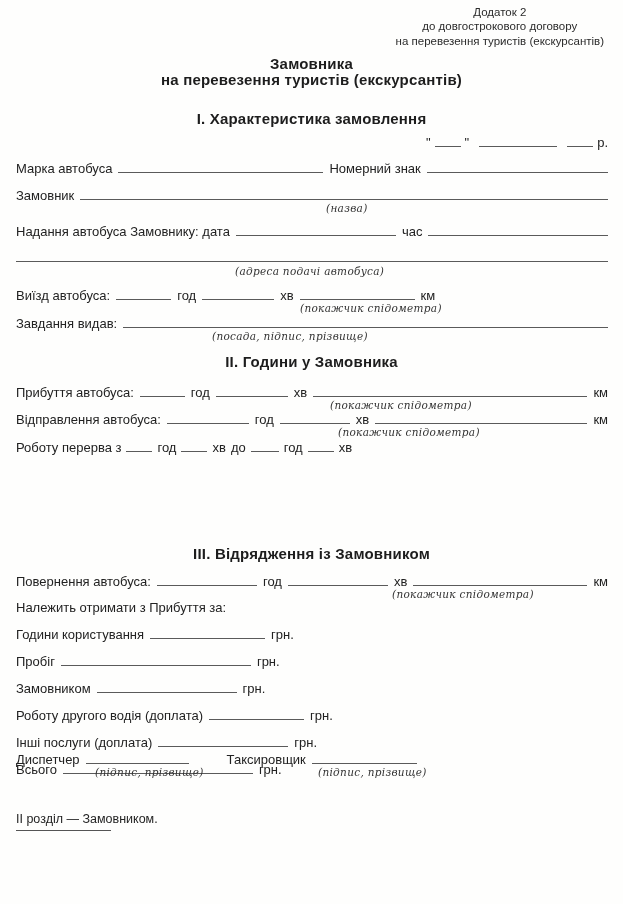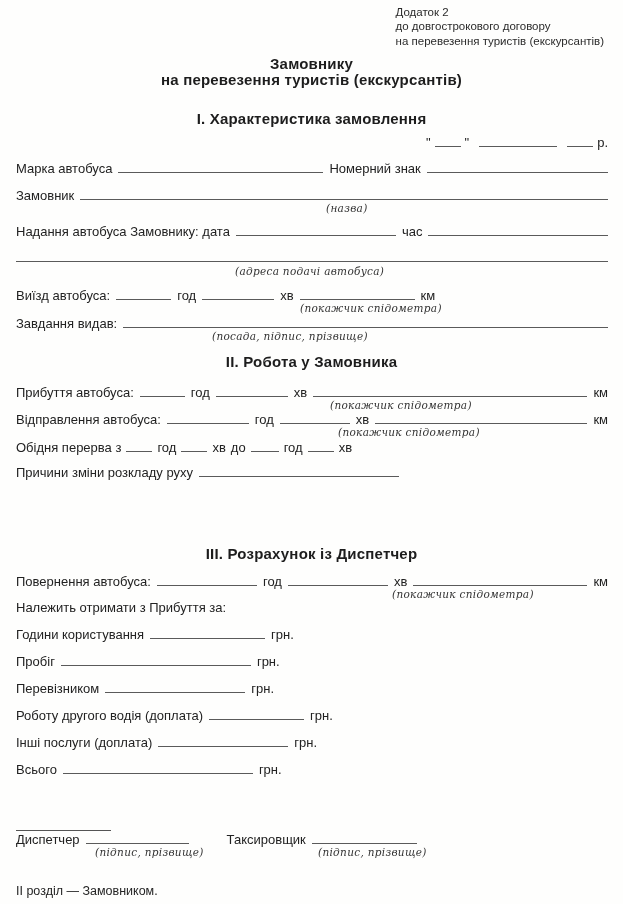--- a/index.html
+++ b/index.html
@@ -7,21 +7,21 @@
   .page {
     position:relative;
     width:623px; height:904px;
     background:#fefefd;
     font-family:"Liberation Sans", sans-serif;
     color:#222;
     overflow:hidden;
   }
   .appendix {
     position:absolute; top:5px; right:19px;
-    text-align:left; font-size:11.5px; line-height:1.25; color:#2b2b2b;
+    text-align:center; font-size:11.5px; line-height:1.25; color:#2b2b2b;
   }
   .ctitle {
     position:absolute; left:0; right:0;
     text-align:center; font-weight:700; font-size:15px; color:#1d1d1d;
     letter-spacing:.2px;
   }
   .row {
     position:absolute; left:16px; right:15px;
     display:flex; align-items:baseline; gap:6px;
     font-size:13px; white-space:nowrap;
@@ -46,21 +46,21 @@
 <body>
 
 <div class="page">
 
   <div class="appendix">
     <div>Додаток 2</div>
     <div>до довгострокового договору</div>
     <div>на перевезення туристів (екскурсантів)</div>
   </div>
 
-  <div class="ctitle" style="top:55px">Замовнику</div>
+  <div class="ctitle" style="top:55px">Замовника</div>
   <div class="ctitle" style="top:71px">на перевезення туристів (екскурсантів)</div>
 
   <div class="ctitle" style="top:110px">І. Характеристика замовлення</div>
 
   <div class="row" style="top:135px; justify-content:flex-end; gap:4px">
     <span class="lab">"</span>
     <span class="bl" style="width:26px"></span>
     <span class="lab">"</span>
     <span class="bl" style="width:78px; margin-left:6px"></span>
     <span class="bl" style="width:26px; margin-left:6px"></span>
@@ -102,21 +102,21 @@
     <span class="lab">км</span>
     <span class="cap" style="left:284px">(покажчик спідометра)</span>
   </div>
 
   <div class="row" style="top:316px">
     <span class="lab">Завдання видав:</span>
     <span class="bl fill"></span>
     <span class="cap" style="left:196px">(посада, підпис, прізвище)</span>
   </div>
 
-  <div class="ctitle" style="top:353px">ІІ. Робота у Замовника</div>
+  <div class="ctitle" style="top:353px">ІІ. Години у Замовника</div>
 
   <div class="row" style="top:385px">
     <span class="lab">Прибуття автобуса:</span>
     <span class="bl" style="width:45px"></span>
     <span class="lab">год</span>
     <span class="bl" style="width:72px"></span>
     <span class="lab">хв</span>
     <span class="bl fill"></span>
     <span class="lab">км</span>
     <span class="cap" style="left:314px">(покажчик спідометра)</span>
@@ -127,39 +127,35 @@
     <span class="bl" style="width:82px"></span>
     <span class="lab">год</span>
     <span class="bl" style="width:70px"></span>
     <span class="lab">хв</span>
     <span class="bl fill"></span>
     <span class="lab">км</span>
     <span class="cap" style="left:322px">(покажчик спідометра)</span>
   </div>
 
   <div class="row" style="top:440px; gap:5px">
-    <span class="lab">Обідня перерва з</span>
+    <span class="lab">Роботу перерва з</span>
     <span class="bl" style="width:26px"></span>
     <span class="lab">год</span>
     <span class="bl" style="width:26px"></span>
     <span class="lab">хв</span>
     <span class="lab">до</span>
     <span class="bl" style="width:28px"></span>
     <span class="lab">год</span>
     <span class="bl" style="width:26px"></span>
     <span class="lab">хв</span>
   </div>
 
-  <div class="row" style="top:465px">
-    <span class="lab">Причини зміни розкладу руху</span>
-    <span class="bl" style="width:200px"></span>
-  </div>
-
-
-  <div class="ctitle" style="top:545px">ІІІ. Розрахунок із Диспетчер</div>
+
+
+  <div class="ctitle" style="top:545px">ІІІ. Відрядження із Замовником</div>
 
   <div class="row" style="top:574px">
     <span class="lab">Повернення автобуса:</span>
     <span class="bl" style="width:100px"></span>
     <span class="lab">год</span>
     <span class="bl" style="width:100px"></span>
     <span class="lab">хв</span>
     <span class="bl fill"></span>
     <span class="lab">км</span>
     <span class="cap" style="left:376px">(покажчик спідометра)</span>
@@ -175,21 +171,21 @@
     <span class="lab">грн.</span>
   </div>
 
   <div class="row" style="top:654px">
     <span class="lab">Пробіг</span>
     <span class="bl" style="width:190px"></span>
     <span class="lab">грн.</span>
   </div>
 
   <div class="row" style="top:681px">
-    <span class="lab">Перевізником</span>
+    <span class="lab">Замовником</span>
     <span class="bl" style="width:140px"></span>
     <span class="lab">грн.</span>
   </div>
 
   <div class="row" style="top:708px">
     <span class="lab">Роботу другого водія (доплата)</span>
     <span class="bl" style="width:95px"></span>
     <span class="lab">грн.</span>
   </div>
 
@@ -198,26 +194,26 @@
     <span class="bl" style="width:130px"></span>
     <span class="lab">грн.</span>
   </div>
 
   <div class="row" style="top:762px">
     <span class="lab">Всього</span>
     <span class="bl" style="width:190px"></span>
     <span class="lab">грн.</span>
   </div>
 
-  <div class="row" style="top:832px">
+  <div class="row" style="top:752px">
     <span class="lab">Диспетчер</span>
     <span class="bl" style="width:103px"></span>
     <span class="spacer" style="width:26px"></span>
     <span class="lab">Таксировщик</span>
     <span class="bl" style="width:105px"></span>
     <span class="cap" style="left:79px">(підпис, прізвище)</span>
     <span class="cap" style="left:302px">(підпис, прізвище)</span>
   </div>
 
   <div class="rule" style="top:830px"></div>
-  <div class="noteline" style="top:884px">ІІ розділ — Замовником.</div>
+  <div class="noteline" style="top:812px">ІІ розділ — Замовником.</div>
 
 </div>
 
 </body></html>

